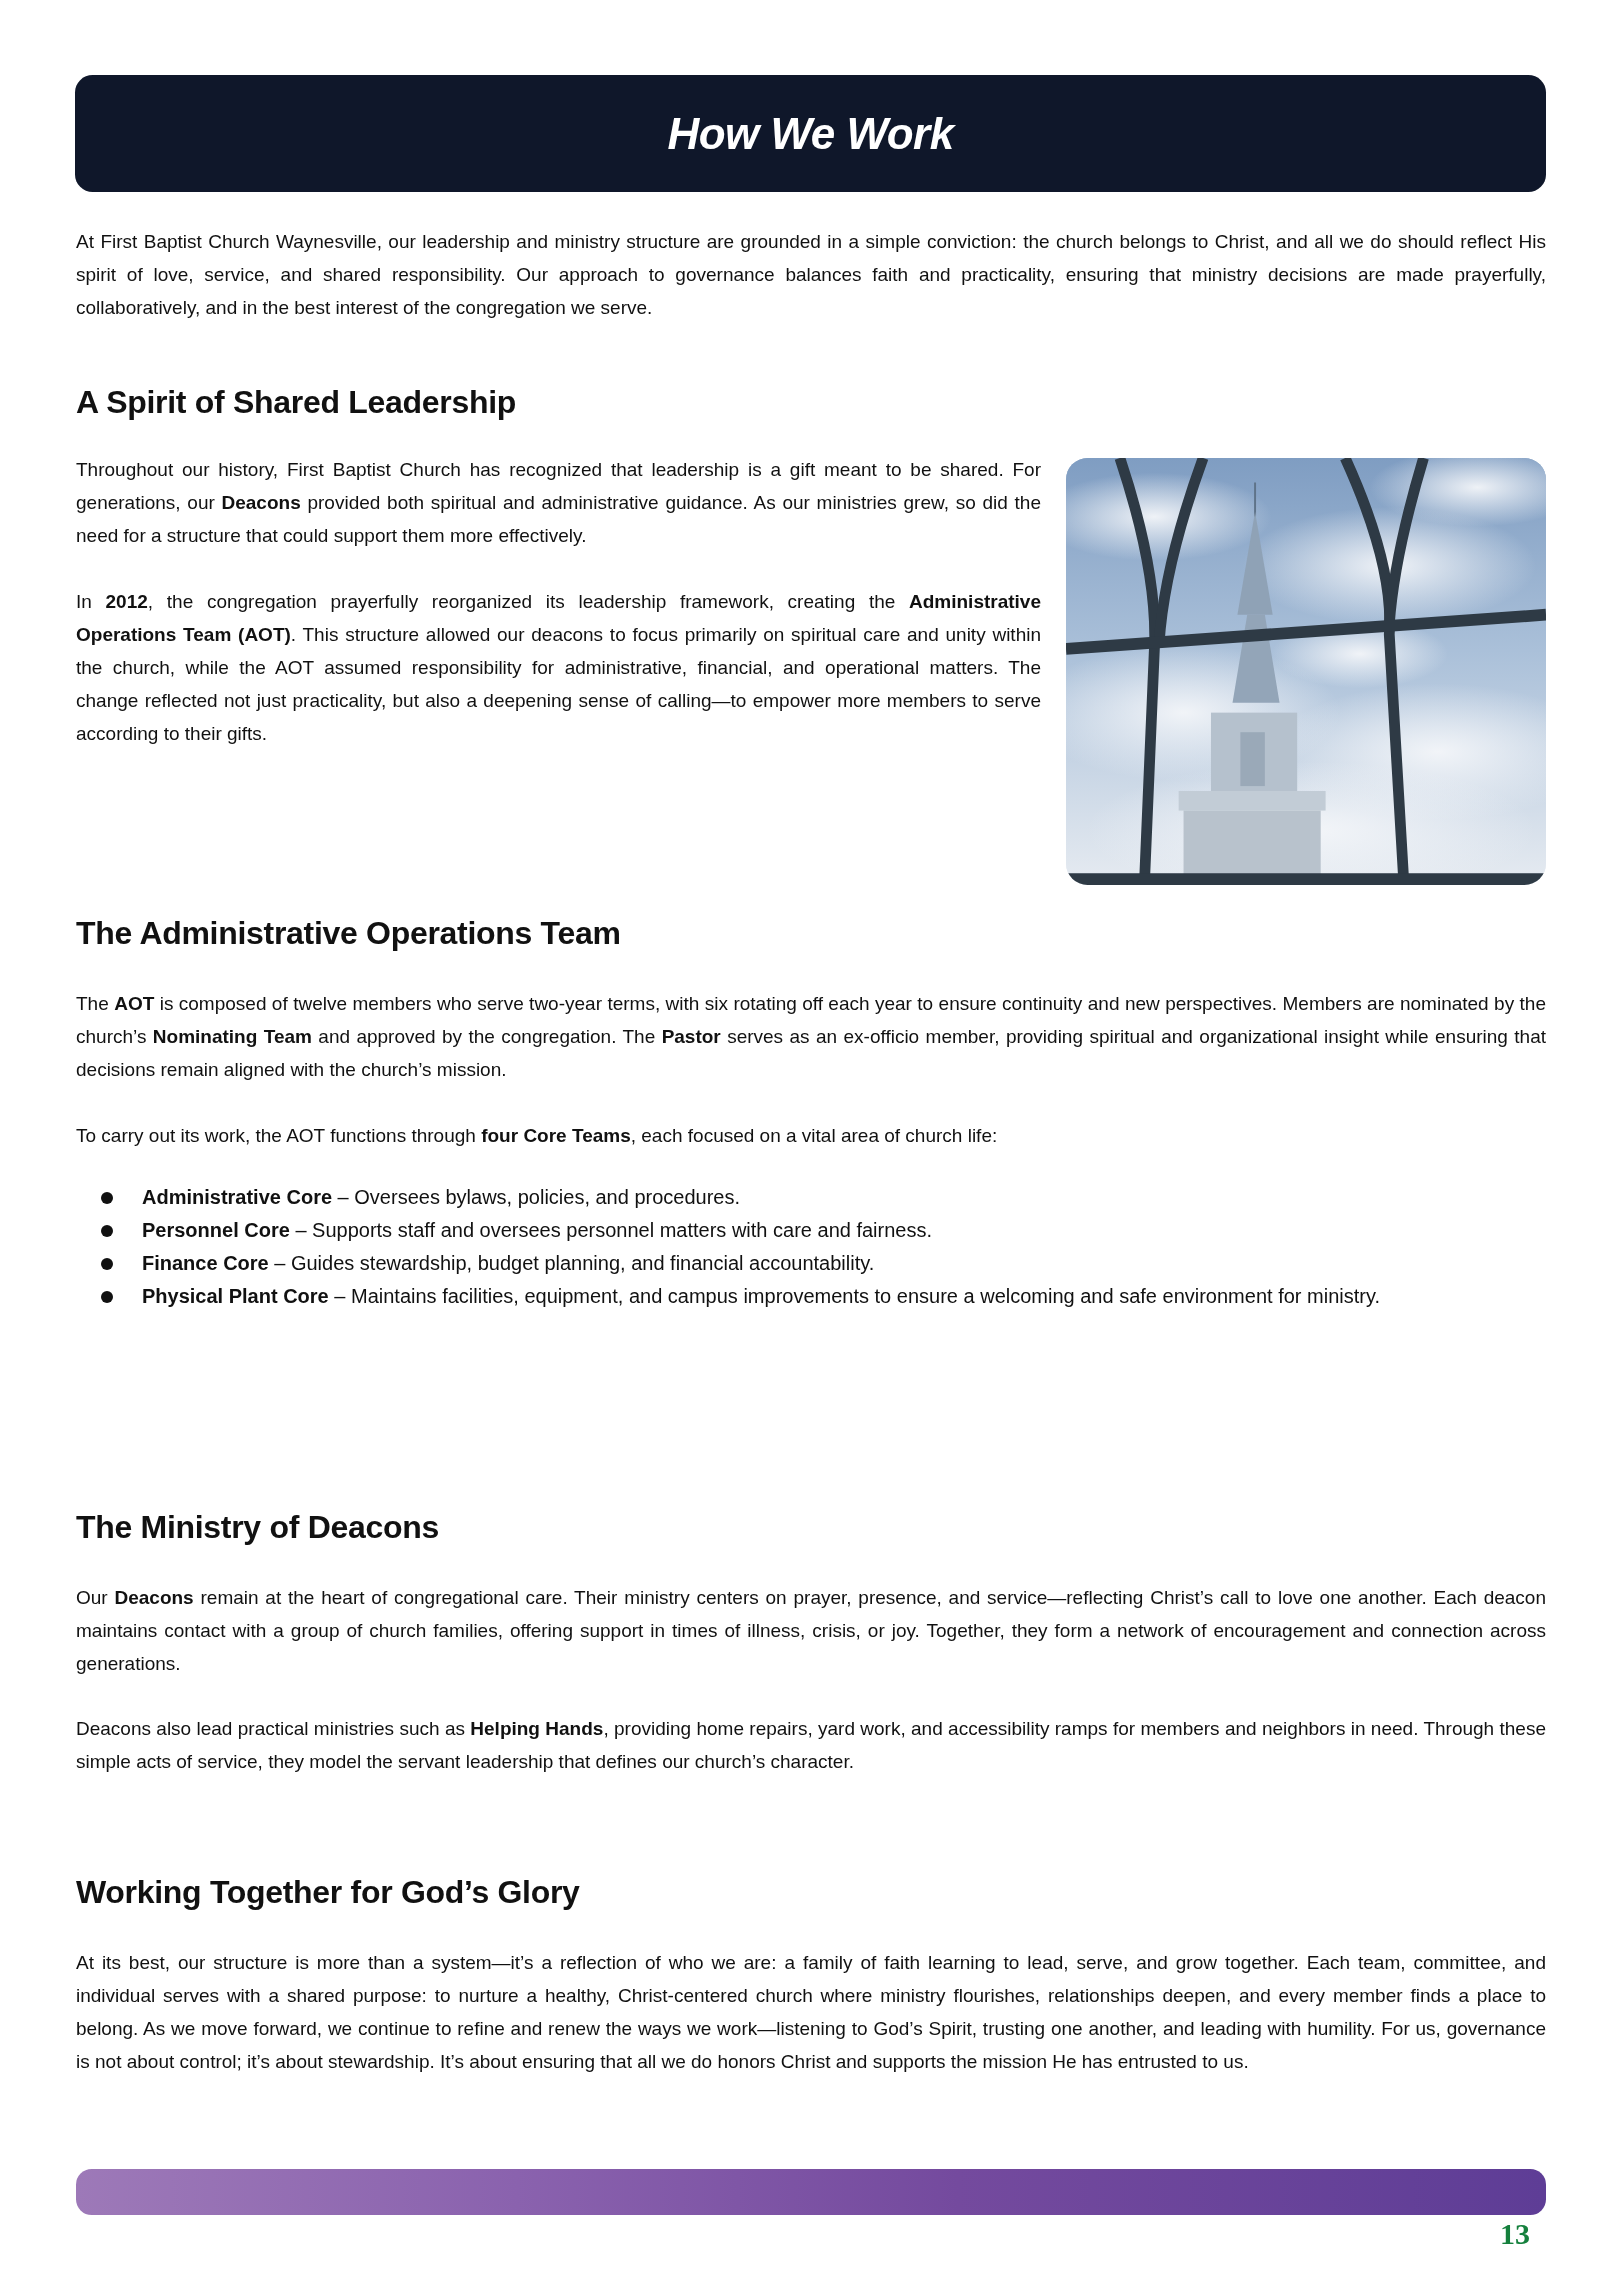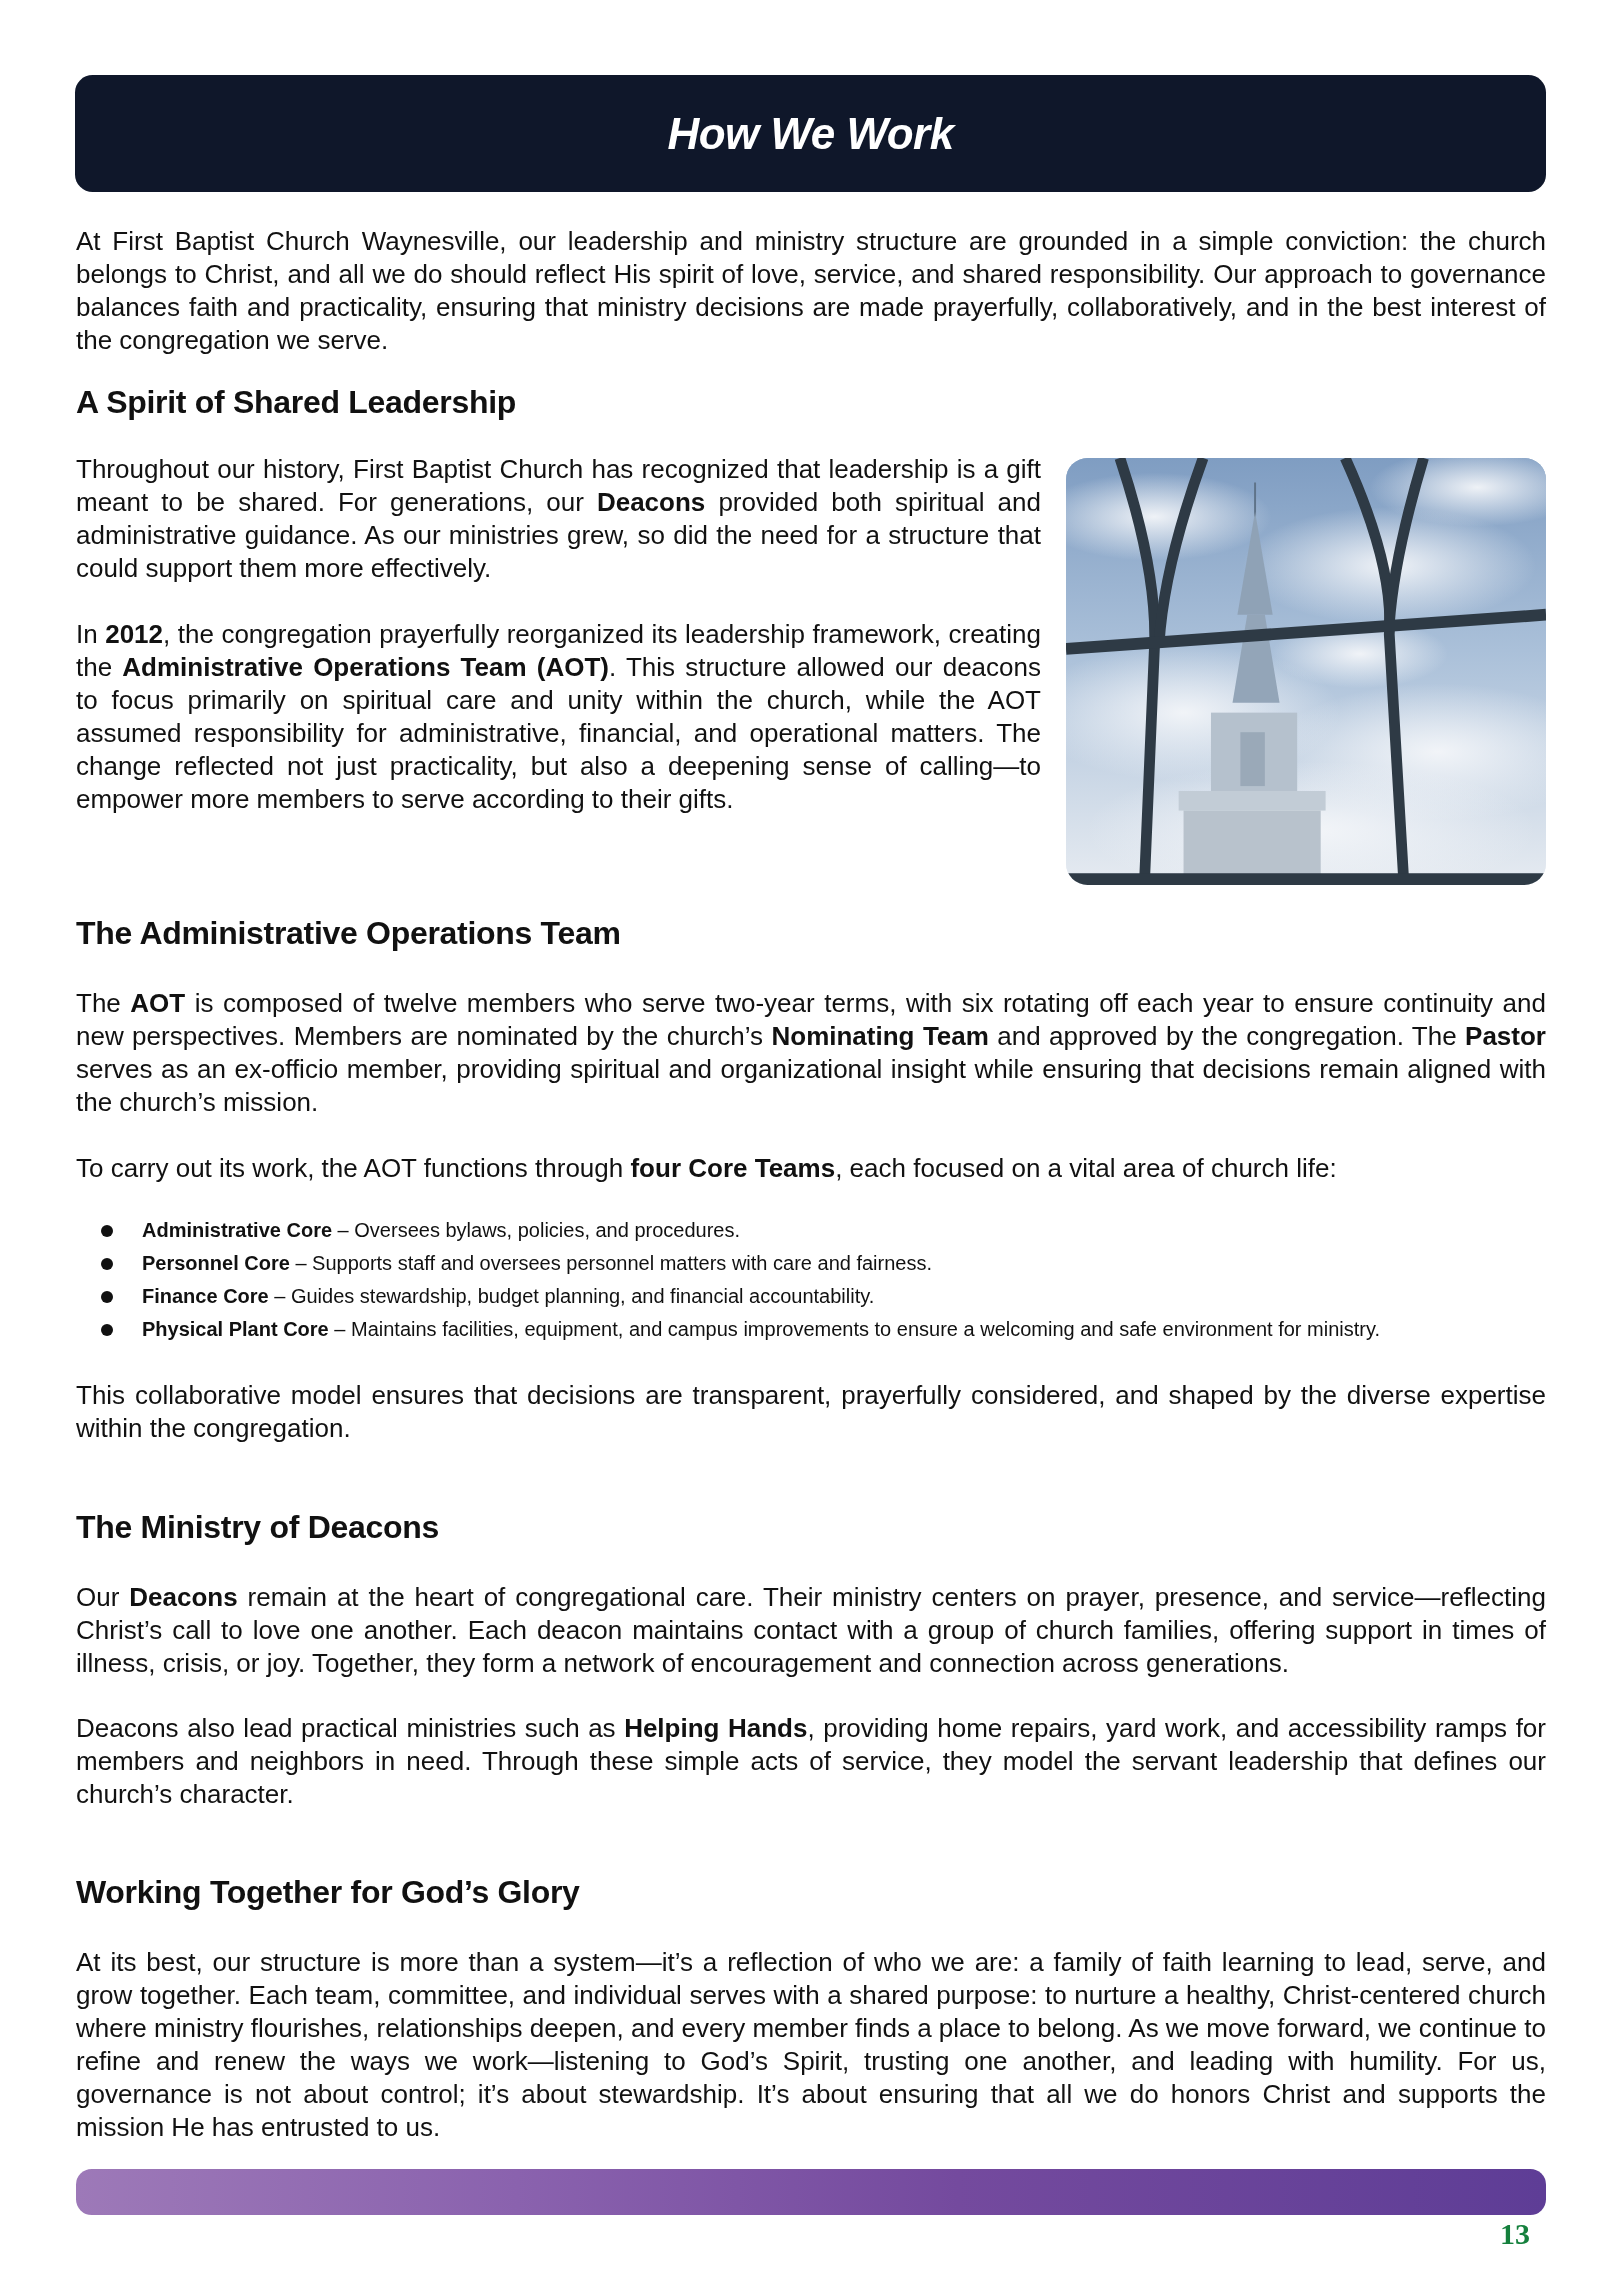--- a/index.html
+++ b/index.html
@@ -2,21 +2,21 @@
 <html><head>
 <meta charset="utf-8">
 <style>
   html, body { margin:0; padding:0; background:#ffffff; }
   body { width:1622px; height:2293px; position:relative; overflow:hidden;
          font-family:"Liberation Sans", sans-serif; color:#111111; }
   .banner { position:absolute; left:75px; top:75px; width:1471px; height:117px;
             background:#0f172a; border-radius:17.6px; display:flex; align-items:center; justify-content:center; }
   .banner-title { color:#ffffff; font-weight:bold; font-style:italic; font-size:44px; letter-spacing:-0.5px; }
   .col { position:absolute; left:76px; width:1470px; }
-  .para { font-size:26px; line-height:33px; text-align:justify; margin:0; }
+  .para { font-size:19px; line-height:33px; text-align:justify; margin:0; }
   .h2 { font-size:32px; font-weight:bold; margin:0; letter-spacing:-0.3px; }
   b { font-weight:bold; }
   .narrow { width:965px; }
   .photo { position:absolute; left:1066px; top:458px; width:480px; height:427px; border-radius:21.6px; overflow:hidden;
            background: linear-gradient(180deg, #8fa9c8 0%, #c9d6e4 30%, #b3c6da 50%, #dfe6ee 72%, #e9edf2 100%); }
   .photo svg { width:100%; height:100%; display:block; }
   ul.cores { list-style:none; margin:0; padding:0; }
   ul.cores li { position:relative; padding-left:66px; font-size:20px; line-height:33px; text-align:justify; }
   ul.cores li .bullet { position:absolute; left:24.5px; top:10.8px; width:12.7px; height:12.7px; border-radius:50%; background:#111; }
   .footer-bar { position:absolute; left:76px; top:2169px; width:1470px; height:46px; border-radius:15.7px;
@@ -85,21 +85,20 @@
 <div class="col" style="top:915px;">
   <h2 class="h2">The Administrative Operations Team</h2>
   <p class="para" style="margin-top:35px;"><span>The </span><b>AOT</b><span> is composed of twelve members who serve two-year terms, with six rotating off each year to ensure continuity and new perspectives. Members are nominated by the church’s </span><b>Nominating Team</b><span> and approved by the congregation. The </span><b>Pastor</b><span> serves as an ex-officio member, providing spiritual and organizational insight while ensuring that decisions remain aligned with the church’s mission.</span></p>
   <p class="para" style="margin-top:33px;"><span>To carry out its work, the AOT functions through </span><b>four Core Teams</b><span>, each focused on a vital area of church life:</span></p>
   <ul class="cores" style="margin-top:29px;">
     <li><span class="bullet"></span><b>Administrative Core</b><span> – Oversees bylaws, policies, and procedures.</span></li>
     <li><span class="bullet"></span><b>Personnel Core</b><span> – Supports staff and oversees personnel matters with care and fairness.</span></li>
     <li><span class="bullet"></span><b>Finance Core</b><span> – Guides stewardship, budget planning, and financial accountability.</span></li>
     <li><span class="bullet"></span><b>Physical Plant Core</b><span> – Maintains facilities, equipment, and campus improvements to ensure a welcoming and safe environment for ministry.</span></li>
   </ul>
-  <p class="para" style="margin-top:33px;">This collaborative model ensures that decisions are transparent, prayerfully considered, and shaped by the diverse expertise within the congregation.</p>
 </div>
 
 <div class="col" style="top:1509px;">
   <h2 class="h2">The Ministry of Deacons</h2>
   <p class="para" style="margin-top:35px;"><span>Our </span><b>Deacons</b><span> remain at the heart of congregational care. Their ministry centers on prayer, presence, and service—reflecting Christ’s call to love one another. Each deacon maintains contact with a group of church families, offering support in times of illness, crisis, or joy. Together, they form a network of encouragement and connection across generations.</span></p>
   <p class="para" style="margin-top:32px;"><span>Deacons also lead practical ministries such as </span><b>Helping Hands</b><span>, providing home repairs, yard work, and accessibility ramps for members and neighbors in need. Through these simple acts of service, they model the servant leadership that defines our church’s character.</span></p>
 </div>
 
 <div class="col" style="top:1874px;">
   <h2 class="h2">Working Together for God’s Glory</h2>

